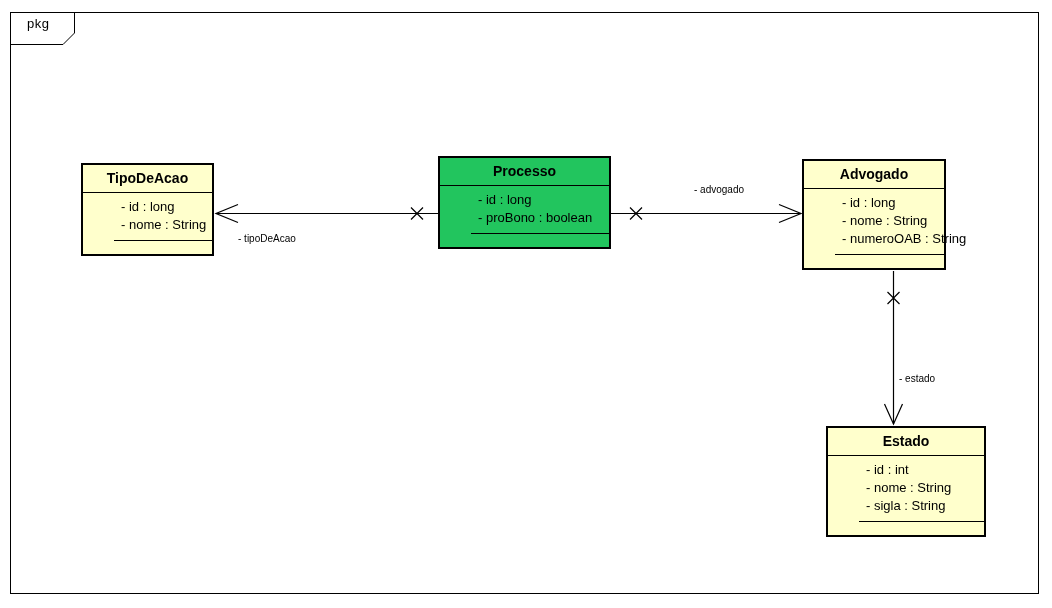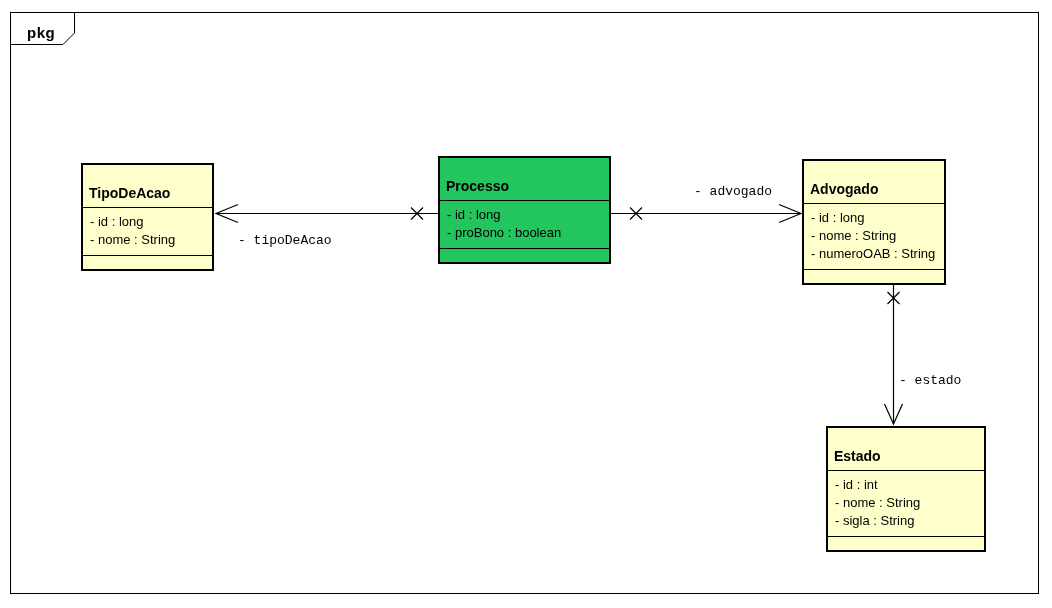--- a/index.html
+++ b/index.html
@@ -20,51 +20,52 @@
   .frame {
     position: absolute;
     left: 10px; top: 12px;
     width: 1029px; height: 582px;
     border: 1px solid #000000;
     box-sizing: border-box;
     background: transparent;
   }
   .pkg-label {
     position: absolute;
-    left: 27px; top: 24px;
-    font-size: 15px;
-    font-weight: bold;
+    left: 27px; top: 16px;
+    font-size: 13px;
+    font-weight: normal;
     letter-spacing: 0.5px;
   }
   .uml-class {
     position: absolute;
     border: 2px solid #000000;
     box-sizing: border-box;
     background: #FFFFCC;
   }
   .cls-title {
     font-weight: bold;
     font-size: 14px;
-    padding: 20px 6px 6px 6px;
+    text-align: center;
+    padding: 5px 6px 6px 6px;
     border-bottom: 1px solid #000000;
     white-space: nowrap;
   }
   .cls-attrs {
     font-size: 13px;
     line-height: 18px;
     padding: 5px 6px 6px 7px;
     border-bottom: 1px solid #000000;
     white-space: nowrap;
+    margin-left: 31px;
   }
   .cls-methods { height: 13px; }
   .assoc-label {
     position: absolute;
-    font-size: 13px;
+    font-size: 10px;
     white-space: nowrap;
-    font-family: Liberation Mono, monospace;
   }
 </style>
 </head>
 <body>
 
 <div class="stage">
 
   <svg class="overlay" width="1052" height="608" viewBox="0 0 1052 608">
 
     <polygon points="10.5,12.5 74.5,12.5 74.5,33 63,44.5 10.5,44.5" fill="#ffffff" stroke="#000000" stroke-width="1"></polygon>

